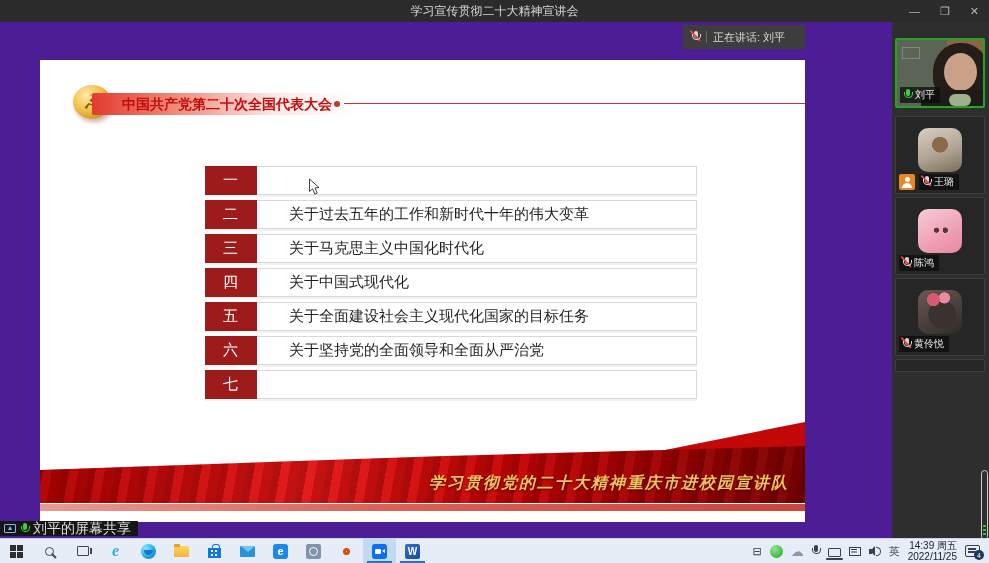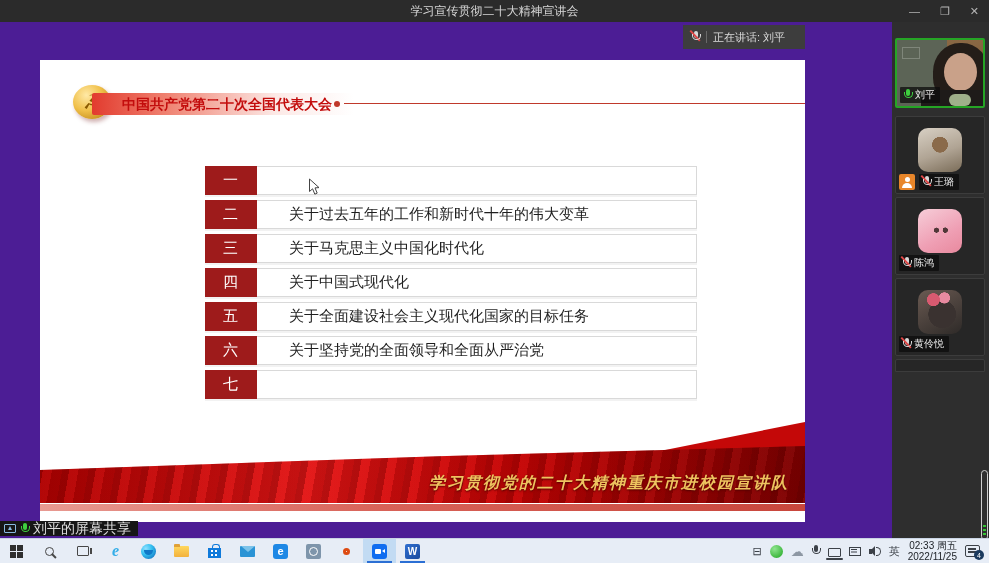--- a/index.html
+++ b/index.html
@@ -375,21 +375,21 @@
       <span class="ic-green"></span>
       <span class="ic-cloud">☁</span>
       <span class="ic-mic-tray"></span>
       <span class="ic-laptop"></span>
       <span class="ic-net"></span>
       <span class="ic-vol">
           <i></i>
         </span>
       <span class="tray-sm">英</span>
       <div class="clock">
-        <div>02:33 周五</div>
+        <div>14:39 周五</div>
         <div>2022/11/25</div>
       </div>
       <span class="ic-notif">
         <span class="notif-badge">4</span>
       </span>
     </div>
   </div>
 
 </div>
 

